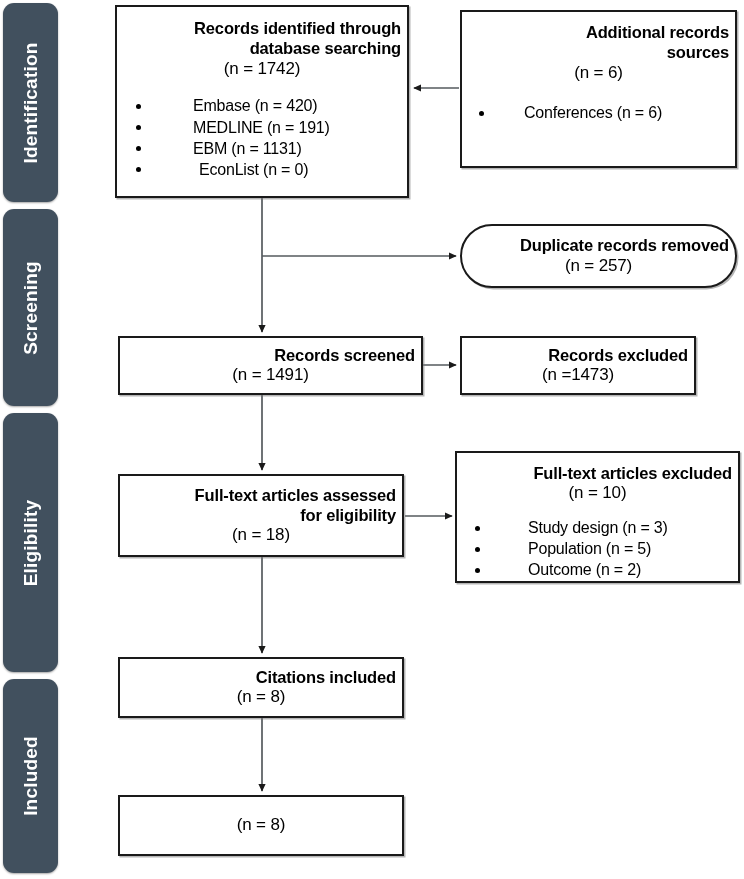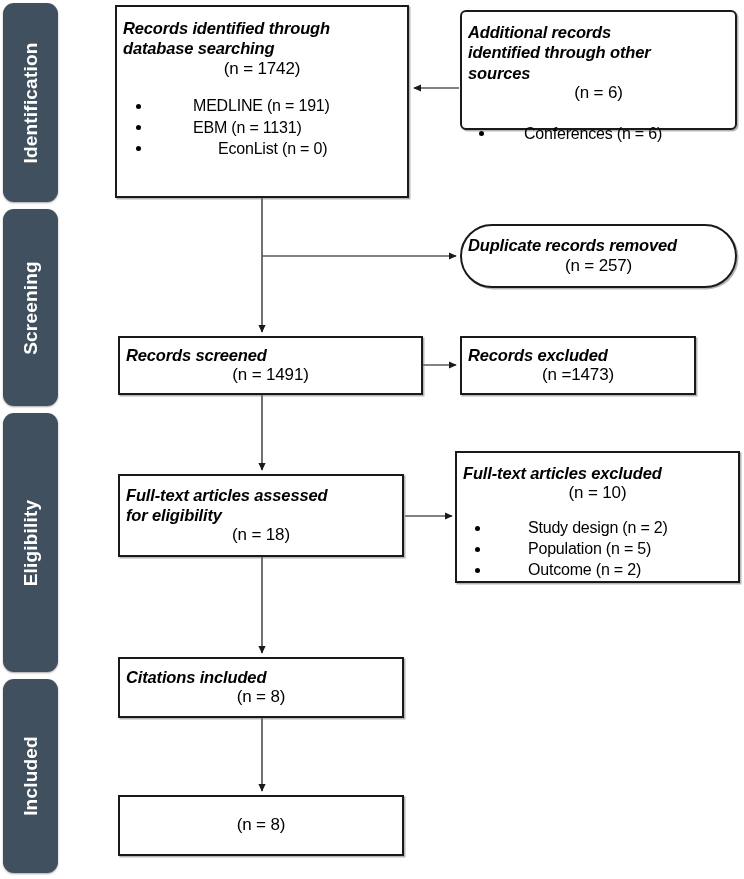--- a/index.html
+++ b/index.html
@@ -24,22 +24,22 @@
   }
 
   
   .box{
     position:absolute;background:#ffffff;
     border:2px solid #1a1a1a;
     box-sizing:border-box;
     box-shadow:1.5px 1.5px 0 rgba(120,120,120,.55);
   }
   .box .head{
-    text-align:left;font-weight:bold;font-size:16.5px;
-    line-height:1.23;letter-spacing:-.15px;font-style:italic;
+    text-align:right;font-weight:bold;font-size:16.5px;
+    line-height:1.23;letter-spacing:-.15px;
   }
   .box .sub{
     text-align:center;font-weight:normal;font-size:17px;
     line-height:1.23;letter-spacing:-.15px;
   }
   .pad{padding:0 6px;}
 
   ul.bullets{
     margin:0;padding:0;list-style:none;
   }
@@ -106,37 +106,40 @@
 
   <div class="box" style="left:115px;top:5px;width:294px;height:193px;">
     <div class="pad" style="padding-top:11px;">
       <div class="head">Records identified through</div>
       <div class="head">database searching</div>
       <div class="sub">(n = 1742)</div>
     </div>
     <ul class="bullets" style="margin-top:16px;margin-left:19px;">
       <li>
         <span class="dot"></span>
+        <span class="txt" style="margin-left:57px;">Embase (n = 420)</span>
+      </li>
+      <li>
+        <span class="dot"></span>
         <span class="txt" style="margin-left:57px;">MEDLINE (n = 191)</span>
       </li>
       <li>
         <span class="dot"></span>
         <span class="txt" style="margin-left:57px;">EBM (n = 1131)</span>
       </li>
       <li>
         <span class="dot"></span>
-        <span class="txt" style="margin-left:82px;">EconList (n = 0)</span>
+        <span class="txt" style="margin-left:63px;">EconList (n = 0)</span>
       </li>
     </ul>
   </div>
 
-  <div class="box" style="left:460px;top:10px;width:277px;height:120px;border-radius:6px;">
+  <div class="box" style="left:460px;top:10px;width:277px;height:158px;">
     <div class="pad" style="padding-top:10px;">
       <div class="head">Additional records</div>
-      <div class="head">identified through other</div>
       <div class="head">sources</div>
       <div class="sub">(n = 6)</div>
     </div>
     <ul class="bullets" style="margin-top:19px;margin-left:17px;">
       <li>
         <span class="dot"></span>
         <span class="txt" style="margin-left:45px;">Conferences (n = 6)</span>
       </li>
     </ul>
   </div>
@@ -175,21 +178,21 @@
   </div>
 
   <div class="box" style="left:455px;top:451px;width:285px;height:132px;">
     <div class="pad" style="padding-top:10px;">
       <div class="head">Full-text articles excluded</div>
       <div class="sub">(n = 10)</div>
     </div>
     <ul class="bullets" style="margin-top:13px;margin-left:18px;">
       <li>
         <span class="dot"></span>
-        <span class="txt" style="margin-left:53px;">Study design (n = 2)</span>
+        <span class="txt" style="margin-left:53px;">Study design (n = 3)</span>
       </li>
       <li>
         <span class="dot"></span>
         <span class="txt" style="margin-left:53px;">Population (n = 5)</span>
       </li>
       <li>
         <span class="dot"></span>
         <span class="txt" style="margin-left:53px;">Outcome (n = 2)</span>
       </li>
     </ul>

